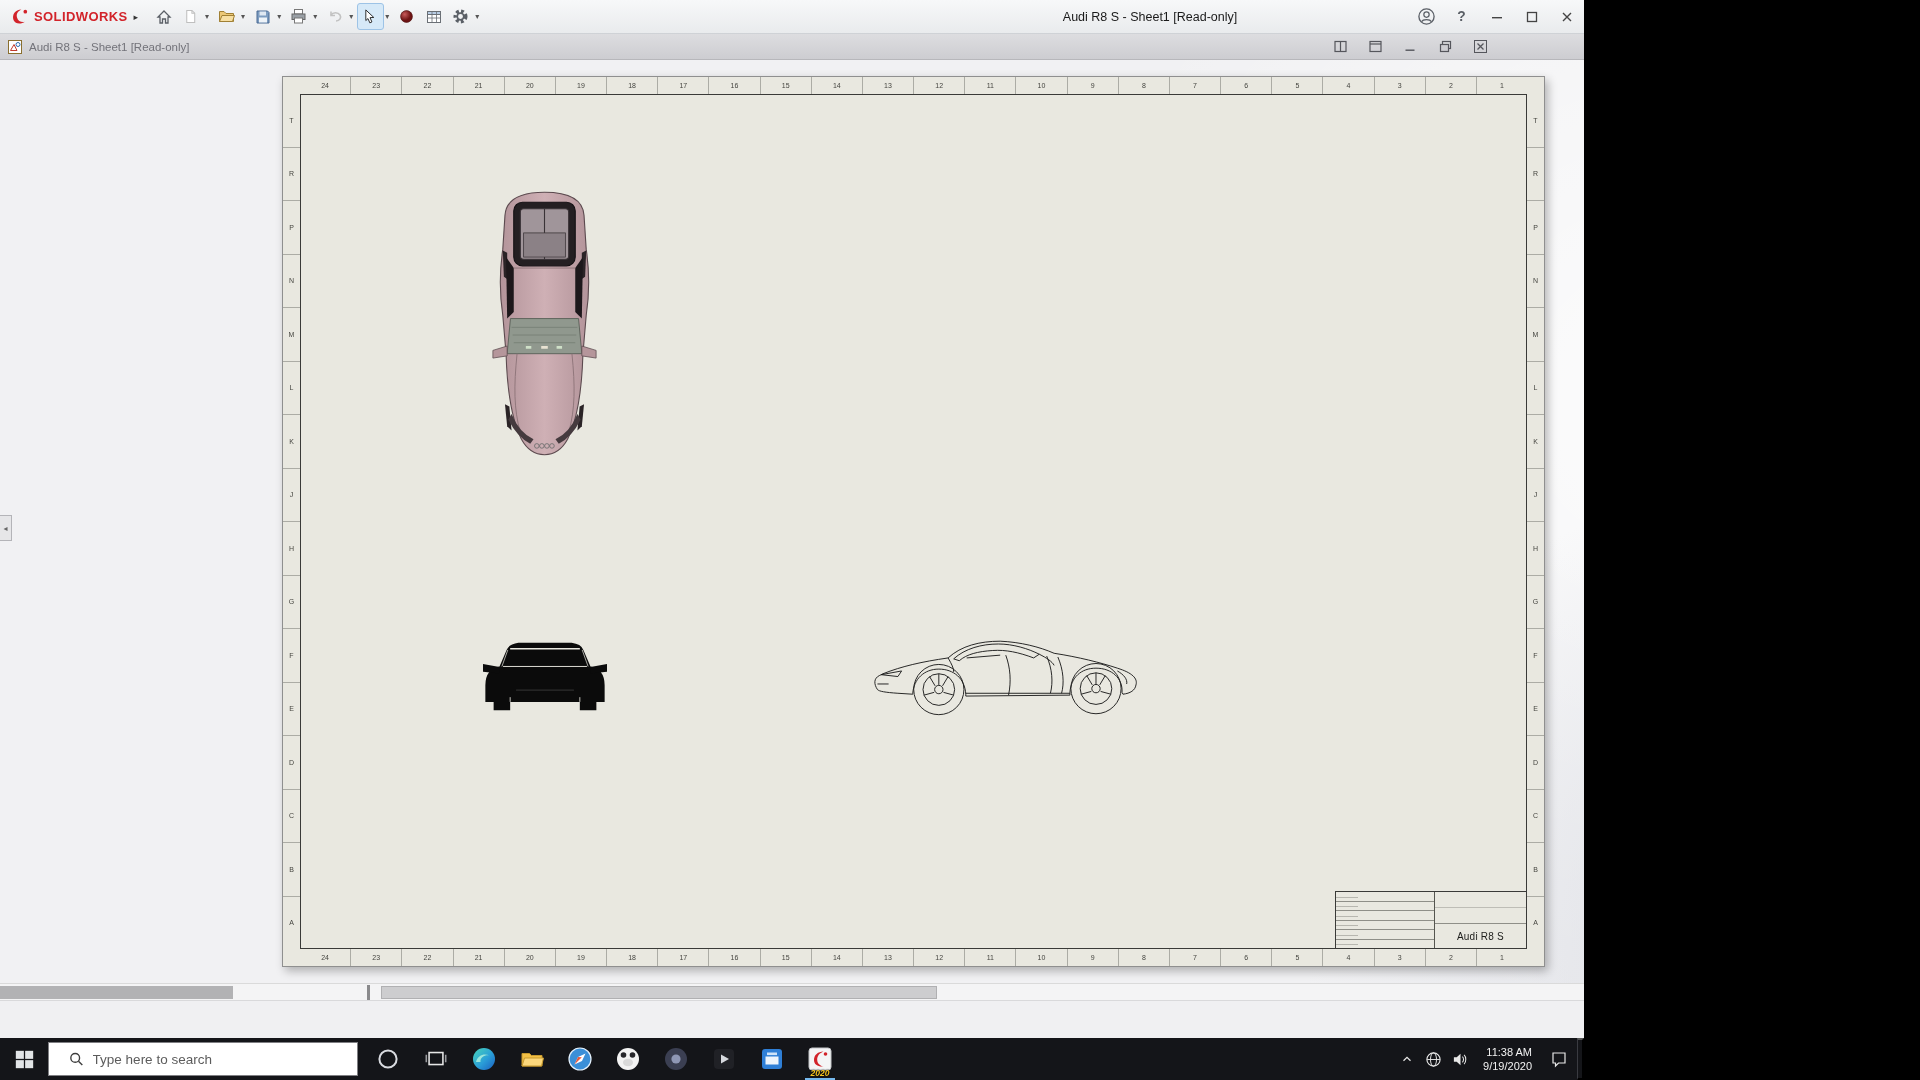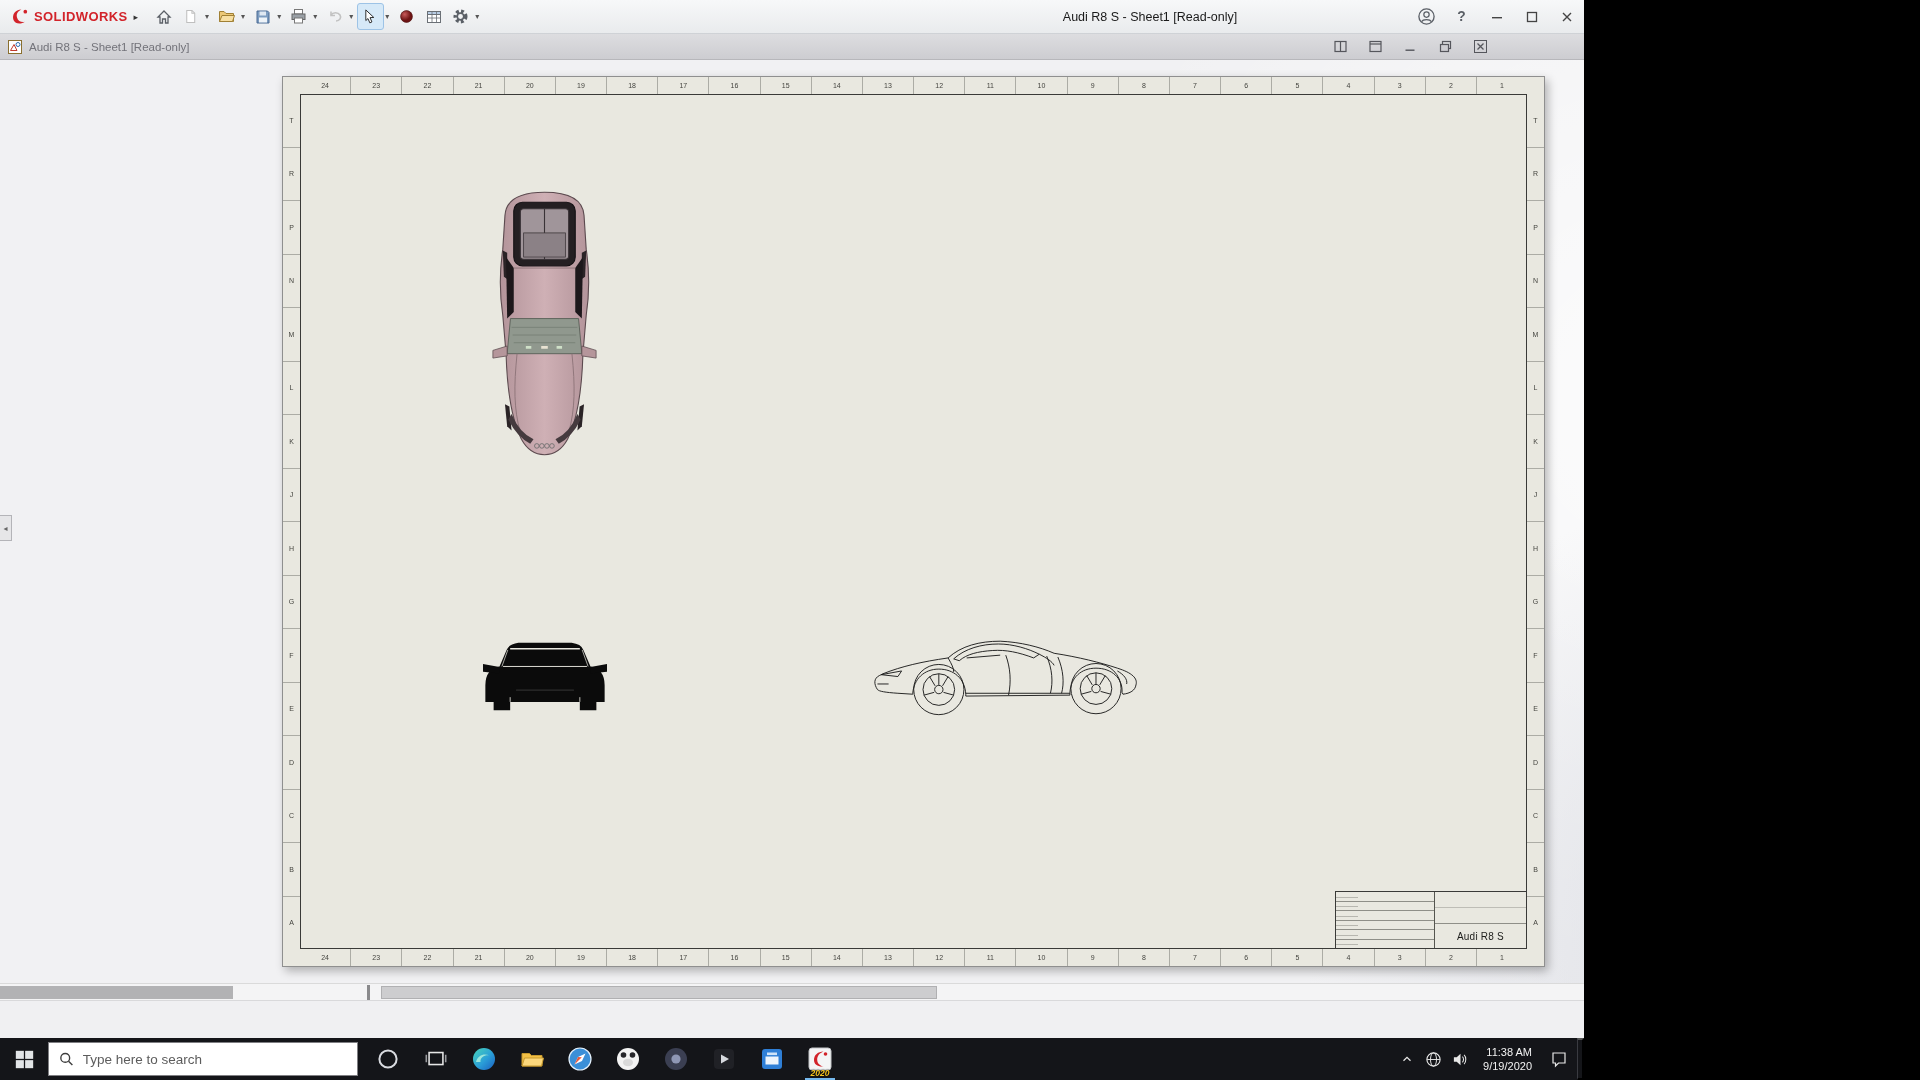--- a/index.html
+++ b/index.html
@@ -94,21 +94,21 @@
   
   .statusbar { position:absolute; top:1000px; left:0; right:0; height:38px; background:#f0f0f2;
     border-top:1px solid #d9d9db; }
 
   
   .taskbar { position:absolute; left:0; right:0; bottom:0; height:42px; background:#141519;
     display:flex; align-items:center; z-index:40; }
   .start-btn { width:48px; height:100%; display:flex; align-items:center; justify-content:center;
     border:none; background:transparent; cursor:pointer; }
   .search-box { width:310px; height:34px; background:#fff; border:1px solid #7f7f83;
-    display:flex; align-items:center; padding:0 10px; gap:9px; }
+    display:flex; align-items:center; padding:0 20px; gap:9px; }
   .search-input { border:none; outline:none; font-size:13.5px; color:#333; width:100%;
     font-family:"Liberation Sans", sans-serif; background:transparent; }
   .search-input::placeholder { color:#5c5c5c; opacity:1; }
   .task-icons { display:flex; height:100%; align-items:center; margin-left:6px; }
   .task-icon { width:48px; height:100%; display:flex; align-items:center; justify-content:center;
     position:relative; border:none; background:transparent; cursor:pointer; }
   .task-icon.active::after { content:""; position:absolute; bottom:0; left:9px; right:9px;
     height:2px; background:#76b9ed; }
   .sw-badge { position:absolute; bottom:2px; left:50%; transform:translateX(-50%);
     font-size:8.5px; font-weight:bold; color:#f6c51e; text-shadow:0 0 2px #000;font-style:italic; }

